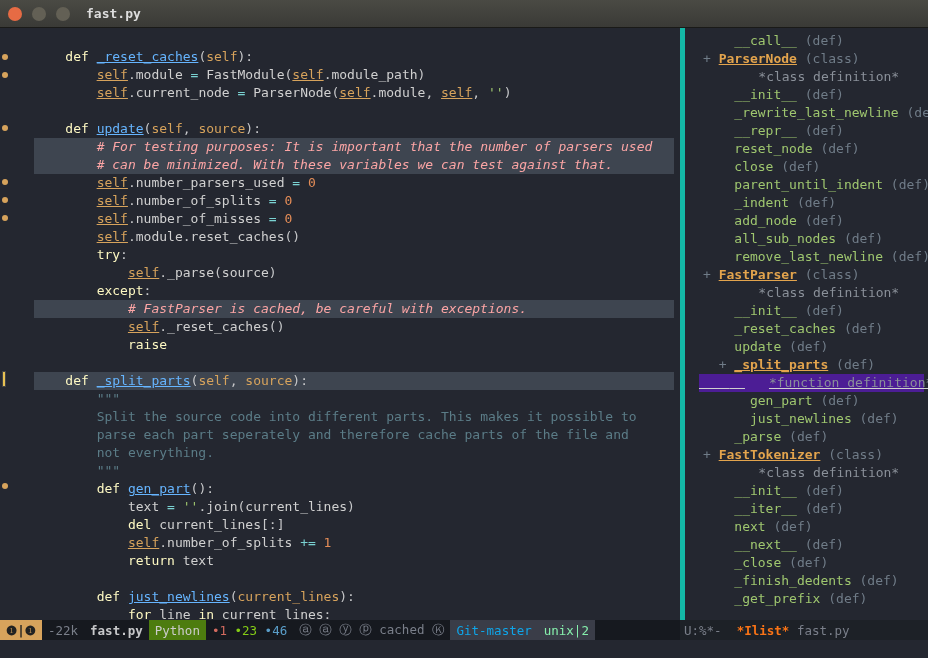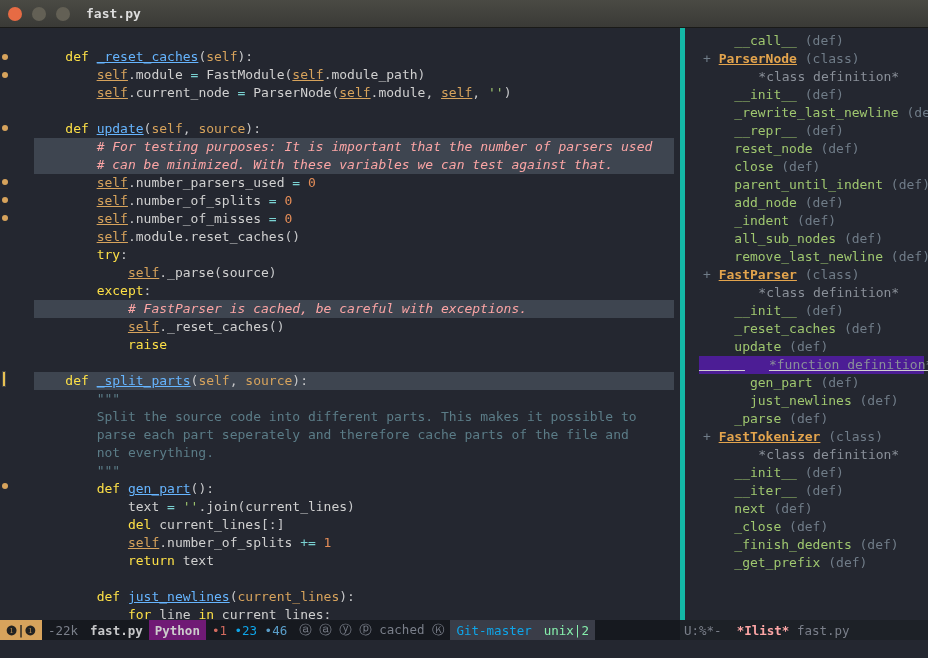--- a/index.html
+++ b/index.html
@@ -62,21 +62,21 @@
 .cursor-bar { width: 4px; height: 16px; background: #e8c252; display:inline-block; border:1px solid #444;}
 .code {
   flex: 1;
   padding: 2px 6px 2px 6px;
   overflow: hidden;
   line-height: 18px;
   white-space: pre;
 }
 .line { height: 18px; }
 .hl-line { background: #3e4550; }
-.kw { color: #fde047; }
+.kw { color: #fef9c3; }
 .fn { color: #66b5ff; }
 .bi { color: #d7a35c; }
 .param { color: #d7a35c; }
 .op { color: #7ad2d2; }
 .str { color: #9fc76f; }
 .num { color: #e38c57; }
 .pun { color: #c7c8ca; }
 .cmt { color: #fca5a5; font-style: italic; }
 .doc { color: #5b7c87; }
 .ul { text-decoration: underline; }
@@ -123,24 +123,24 @@
   flex: 1;
   background: #1d2127;
   color: #888;
   display: flex;
   align-items: center;
   padding-left: 4px;
 }
 .ml-seg { padding: 0 6px; height: 100%; display:flex; align-items:center; }
 .ml-warn { background: #d7a35c; color: #222; font-weight: bold; }
 .ml-file { color: #c7c8ca; font-weight: bold; }
-.ml-file-r { color: #fca5a5; font-weight: bold; }
-.ml-mode { background: #701a75; color:#ccc;font-weight:bold; }
+.ml-file-r { color: #f97316; font-weight: bold; }
+.ml-mode { background: #4d7c0f; color:#ccc; }
 .ml-err { color: #d26a5f; }
-.ml-w { color: #0ea5e9; }
+.ml-w { color: #84cc16; }
 .ml-i { color: #5a9ec9; }
 .ml-dim { color: #7a7f8a; }
 .ml-branch { background: #3a3d48; color:#0ea5e9; }
 .ml-unix { background: #3a3d48; color:#86efac; }
 .minibuf { height: 18px; background: #242730; }
 </style>
 </head>
 <body>
 
 <div class="titlebar">
@@ -209,38 +209,40 @@
     <div class="ogutter"></div>
   <div class="ol-line">  <span class="ol-plus">  </span><span class="ol-name">__call__</span><span class="ol-sig"> (def)</span></div>
       <div class="ol-line"><span class="ol-plus">+ </span><span class="ol-class">ParserNode</span><span class="ol-sig"> (class)</span></div>
       <div class="ol-line">  <span class="ol-plus">  </span><span class="ol-star">*class definition*</span><span class="ol-sig"></span></div>
       <div class="ol-line">  <span class="ol-plus">  </span><span class="ol-name">__init__</span><span class="ol-sig"> (def)</span></div>
       <div class="ol-line">  <span class="ol-plus">  </span><span class="ol-name">_rewrite_last_newline</span><span class="ol-sig"> (def)</span></div>
       <div class="ol-line">  <span class="ol-plus">  </span><span class="ol-name">__repr__</span><span class="ol-sig"> (def)</span></div>
       <div class="ol-line">  <span class="ol-plus">  </span><span class="ol-name">reset_node</span><span class="ol-sig"> (def)</span></div>
       <div class="ol-line">  <span class="ol-plus">  </span><span class="ol-name">close</span><span class="ol-sig"> (def)</span></div>
       <div class="ol-line">  <span class="ol-plus">  </span><span class="ol-name">parent_until_indent</span><span class="ol-sig"> (def)</span></div>
+      <div class="ol-line">  <span class="ol-plus">  </span><span class="ol-name">_indent</span><span class="ol-sig"> (def)</span></div>
       <div class="ol-line">  <span class="ol-plus">  </span><span class="ol-name">add_node</span><span class="ol-sig"> (def)</span></div>
-      <div class="ol-line">  <span class="ol-plus">  </span><span class="ol-name">_indent</span><span class="ol-sig"> (def)</span></div>
       <div class="ol-line">  <span class="ol-plus">  </span><span class="ol-name">all_sub_nodes</span><span class="ol-sig"> (def)</span></div>
       <div class="ol-line">  <span class="ol-plus">  </span><span class="ol-name">remove_last_newline</span><span class="ol-sig"> (def)</span></div>
       <div class="ol-line"><span class="ol-plus">+ </span><span class="ol-class">FastParser</span><span class="ol-sig"> (class)</span></div>
       <div class="ol-line">  <span class="ol-plus">  </span><span class="ol-star">*class definition*</span><span class="ol-sig"></span></div>
       <div class="ol-line">  <span class="ol-plus">  </span><span class="ol-name">__init__</span><span class="ol-sig"> (def)</span></div>
       <div class="ol-line">  <span class="ol-plus">  </span><span class="ol-name">_reset_caches</span><span class="ol-sig"> (def)</span></div>
       <div class="ol-line">  <span class="ol-plus">  </span><span class="ol-name">update</span><span class="ol-sig"> (def)</span></div>
+      <div class="ol-line">  <span class="ol-plus">+ </span><span class="ol-class">_split_parts</span><span class="ol-sig"> (def)</span></div>
       <div class="ol-line ol-hl"><span class="ol-cursor"></span>    <span class="ol-plus">  </span><span class="ol-star">*function definition*</span><span class="ol-sig"></span></div>
       <div class="ol-line">    <span class="ol-plus">  </span><span class="ol-name">gen_part</span><span class="ol-sig"> (def)</span></div>
       <div class="ol-line">    <span class="ol-plus">  </span><span class="ol-name">just_newlines</span><span class="ol-sig"> (def)</span></div>
       <div class="ol-line">  <span class="ol-plus">  </span><span class="ol-name">_parse</span><span class="ol-sig"> (def)</span></div>
       <div class="ol-line"><span class="ol-plus">+ </span><span class="ol-class">FastTokenizer</span><span class="ol-sig"> (class)</span></div>
       <div class="ol-line">  <span class="ol-plus">  </span><span class="ol-star">*class definition*</span><span class="ol-sig"></span></div>
       <div class="ol-line">  <span class="ol-plus">  </span><span class="ol-name">__init__</span><span class="ol-sig"> (def)</span></div>
       <div class="ol-line">  <span class="ol-plus">  </span><span class="ol-name">__iter__</span><span class="ol-sig"> (def)</span></div>
       <div class="ol-line">  <span class="ol-plus">  </span><span class="ol-name">next</span><span class="ol-sig"> (def)</span></div>
+      <div class="ol-line">  <span class="ol-plus">  </span><span class="ol-name">__next__</span><span class="ol-sig"> (def)</span></div>
       <div class="ol-line">  <span class="ol-plus">  </span><span class="ol-name">_close</span><span class="ol-sig"> (def)</span></div>
       <div class="ol-line">  <span class="ol-plus">  </span><span class="ol-name">_finish_dedents</span><span class="ol-sig"> (def)</span></div>
       <div class="ol-line">  <span class="ol-plus">  </span><span class="ol-name">_get_prefix</span><span class="ol-sig"> (def)</span></div>
     </div>
 </div>
 
 <div class="modeline">
   <div class="ml-left">
     <span class="ml-seg ml-warn">❶|❶</span>
     <span class="ml-seg ml-dim">- <span>22k</span></span>

